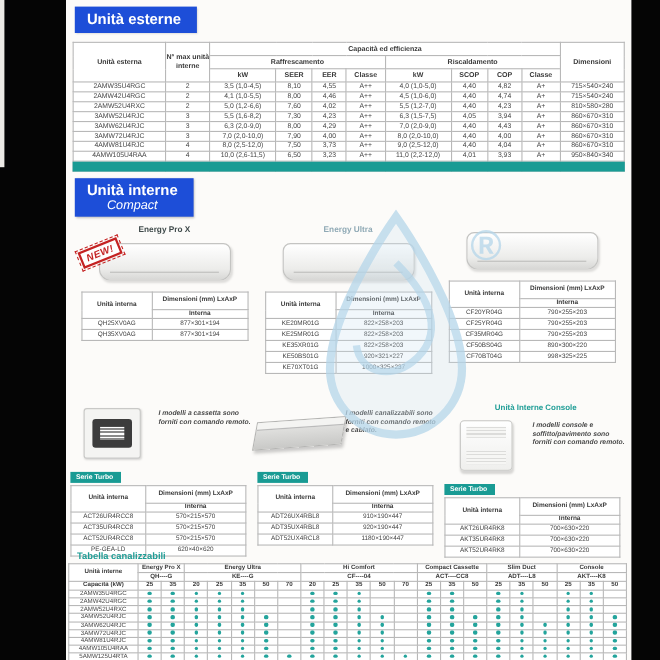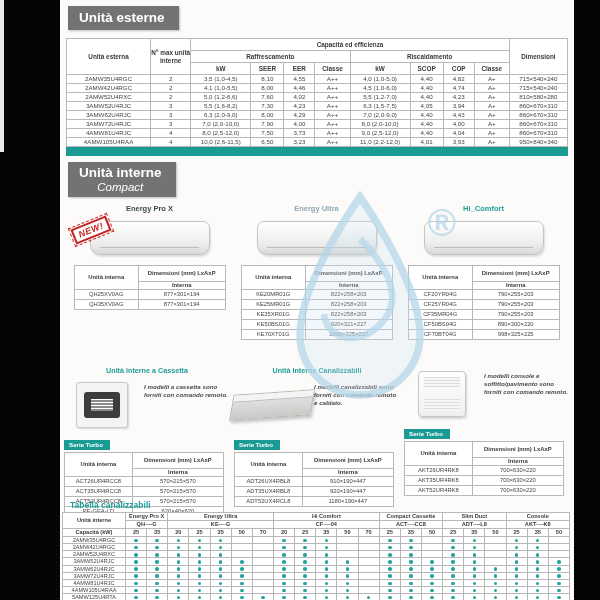--- a/index.html
+++ b/index.html
@@ -3,21 +3,21 @@
 <meta charset="utf-8">
 <style>
   html,body{margin:0;padding:0;background:#050505;}
   body{width:600px;height:600px;overflow:hidden;font-family:"Liberation Sans",sans-serif;}
   .stage{position:relative;width:600px;height:600px;background:#050505;}
   .sliver{position:absolute;left:0;top:0;width:4px;height:152px;background:#eceae6;}
   .page{position:absolute;left:60px;top:0;width:514px;height:600px;background:#fcfbf9;color:#333;}
   .abs{position:absolute;}
 
   
-  .teal-box{background:#737373;color:#fff;box-shadow:1px 1px 2px rgba(0,0,0,.25);}
+  .teal-box{background:#1d4ed8;color:#fff;box-shadow:1px 1px 2px rgba(0,0,0,.25);}
   #extLabel{left:8px;top:6px;padding:4px 14px 5px 11px;font-size:13.5px;font-weight:bold;}
   #tealBar{left:6px;top:147px;width:502px;height:9px;background:#199b94;}
   #wallLabel{left:8px;top:162px;padding:3px 14px 4px 11px;text-align:center;}
   #wallLabel .t1{font-size:13.5px;font-weight:bold;}
   #wallLabel .t2{font-size:11.5px;font-style:italic;margin-top:1px;}
 
   
   table{border-collapse:collapse;table-layout:fixed;background:#fff;}
   th,td{border:1px solid #b8b8b8;padding:0;text-align:center;vertical-align:middle;line-height:1.1;overflow:hidden;white-space:nowrap;}
   th{font-weight:bold;color:#3a3a3a;}
@@ -312,21 +312,20 @@
                 <td>920×321×227</td>
               </tr>
               <tr>
                 <td class="c1">KE70XT01G</td>
                 <td>1000×325×237</td>
               </tr>
             </tbody>
           </table>
         </div>
         <div class="product">
-          <div class="p-title" style="color: rgb(31, 157, 150);">Hi_Comfort</div>
           <div class="p-img">
             <div class="wallunit"></div>
           </div>
           <table class="spec">
             <thead>
               <tr class="hrow1">
                 <th class="c1" rowspan="2">Unità interna</th>
                 <th>Dimensioni (mm) LxAxP</th>
               </tr>
               <tr class="hrow2">
@@ -359,21 +358,21 @@
         </div>
       </div>
 
     <svg class="abs" id="watermark" viewBox="0 0 120 160">
       <path d="M50 6 C50 6 90 62 90 98 A40 40 0 1 1 10 98 C10 62 50 6 50 6 Z" fill="rgba(203,227,242,0.35)" stroke="#b5d6ea" stroke-width="5"></path>
       <path d="M50 34 C72 56 80 78 60 94 C46 105 28 100 26 84" fill="none" stroke="#b5d6ea" stroke-width="4.5"></path>
       <text x="95" y="32" font-size="26" fill="#b5d6ea" font-weight="bold">®</text>
     </svg>
 
     <div class="abs" id="specials">
-        <div class="special"><div class="s-title">Unità interne a Cassetta</div><div class="s-body">
+        <div class="special"><div class="s-body">
             <div class="s-img">
               <div class="cassette">
                 <div class="inner">
                   <div class="grille"></div>
                 </div>
               </div>
             </div>
             <div class="s-note">I modelli a cassetta sono forniti con comando remoto.</div>
           </div><div class="serie">Serie Turbo</div><table class="spec">
             <thead>
@@ -397,21 +396,21 @@
               <tr>
                 <td class="c1">ACT52UR4RCC8</td>
                 <td>570×215×570</td>
               </tr>
               <tr>
                 <td class="c1">PE-GEA-LD</td>
                 <td>620×40×620</td>
               </tr>
             </tbody>
           </table></div>
-        <div class="special"><div class="s-title">Unità Interne Canalizzabili</div><div class="s-body">
+        <div class="special"><div class="s-body">
             <div class="s-img">
               <div class="duct"></div>
             </div>
             <div class="s-note">I modelli canalizzabili sono forniti con comando remoto e cablato.</div>
           </div><div class="serie">Serie Turbo</div><table class="spec">
             <thead>
               <tr class="hrow1">
                 <th class="c1" rowspan="2">Unità interna</th>
                 <th>Dimensioni (mm) LxAxP</th>
               </tr>
@@ -427,21 +426,21 @@
               <tr>
                 <td class="c1">ADT35UX4RBL8</td>
                 <td>920×190×447</td>
               </tr>
               <tr>
                 <td class="c1">ADT52UX4RCL8</td>
                 <td>1180×190×447</td>
               </tr>
             </tbody>
           </table></div>
-        <div class="special"><div class="s-body">
+        <div class="special"><div class="s-title">Unità Interne Console</div><div class="s-body">
             <div class="s-img">
               <div class="console"></div>
             </div>
             <div class="s-note">I modelli console e soffitto/pavimento sono forniti con comando remoto.</div>
           </div><div class="serie">Serie Turbo</div><table class="spec">
             <thead>
               <tr class="hrow1">
                 <th class="c1" rowspan="2">Unità interna</th>
                 <th>Dimensioni (mm) LxAxP</th>
               </tr>

